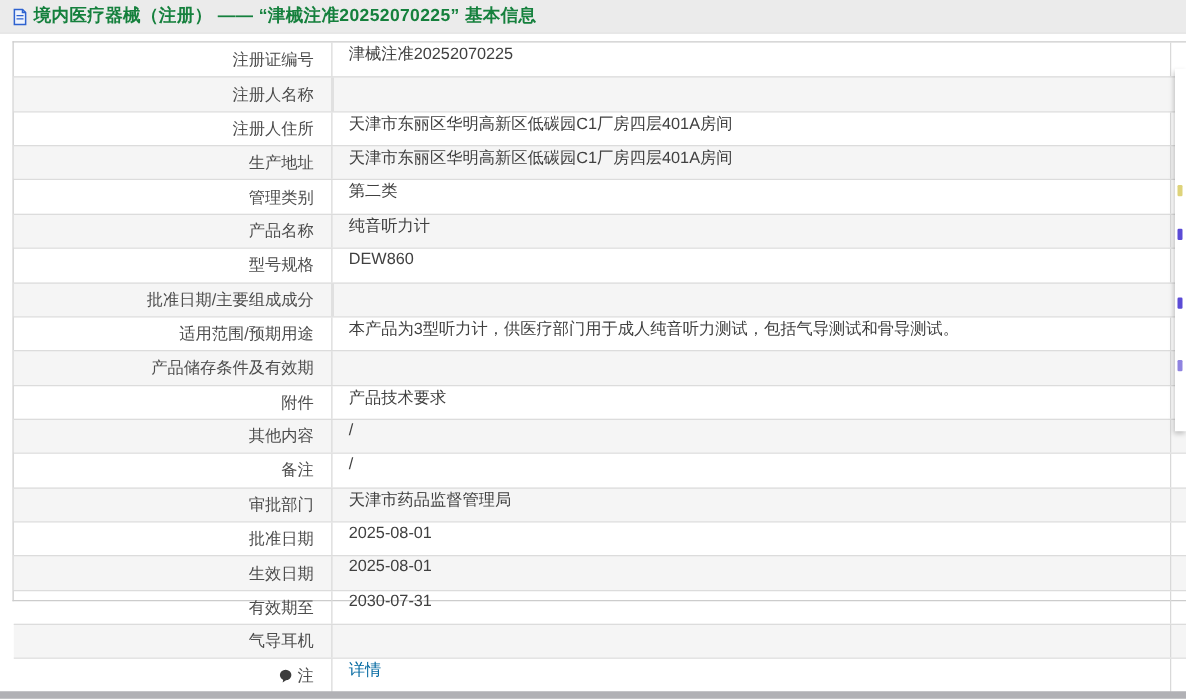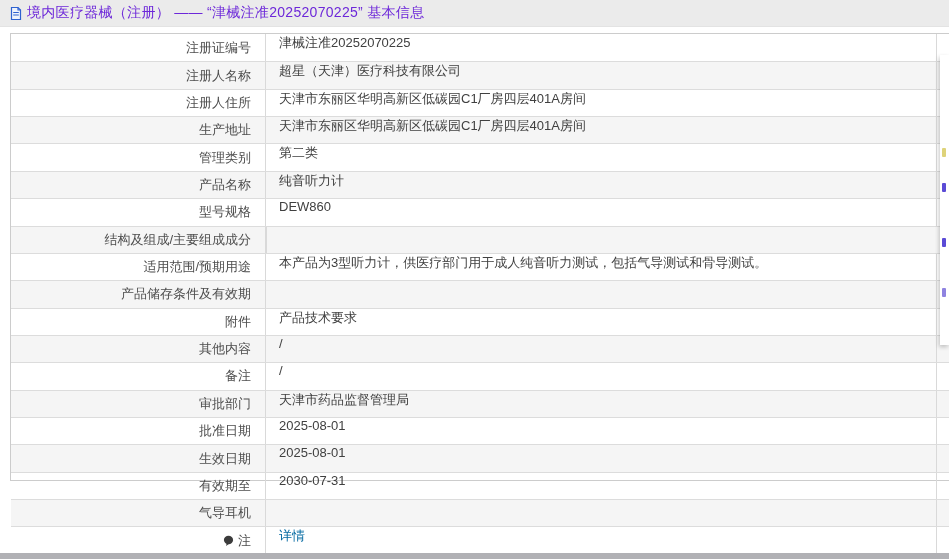--- a/index.html
+++ b/index.html
@@ -13,23 +13,23 @@
   .titlebar {
     height: 27px;
     background: #ebebeb;
     display: flex;
     align-items: center;
     padding-left: 9px;
     border-bottom: 1px solid #e3e3e3;
   }
   .doc-icon { display: inline-flex; margin-right: 4px; }
   .page-title {
-    color: #6d28d9;
+    color: #15803d;
     font-size: 14px;
-    font-weight: 400;
+    font-weight: 700;
     letter-spacing: 0.3px;
     white-space: nowrap;
   }
   
   .reg-table {
     position: absolute;
     left: 10px; top: 33px;
     width: 939px;          
     height: 448px;
     border: 1px solid #cccccc;
@@ -126,23 +126,20 @@
         <span class="value-text">津械注准20252070225</span>
       </div>
     <div class="cell-end"></div>
   </div>
 
   <div class="reg-row">
     <div class="cell-label">
 
       <span class="label-text">注册人名称</span>
     </div>
-    <div class="cell-value">
-        <span class="value-text">超星（天津）医疗科技有限公司</span>
-      </div>
     <div class="cell-end"></div>
   </div>
 
   <div class="reg-row">
     <div class="cell-label">
 
       <span class="label-text">注册人住所</span>
     </div>
     <div class="cell-value">
         <span class="value-text">天津市东丽区华明高新区低碳园C1厂房四层401A房间</span>
@@ -190,21 +187,21 @@
     </div>
     <div class="cell-value">
         <span class="value-text">DEW860</span>
       </div>
     <div class="cell-end"></div>
   </div>
 
   <div class="reg-row">
     <div class="cell-label">
 
-      <span class="label-text">结构及组成/主要组成成分</span>
+      <span class="label-text">批准日期/主要组成成分</span>
     </div>
     <div class="cell-end"></div>
   </div>
 
   <div class="reg-row">
     <div class="cell-label">
 
       <span class="label-text">适用范围/预期用途</span>
     </div>
     <div class="cell-value">

